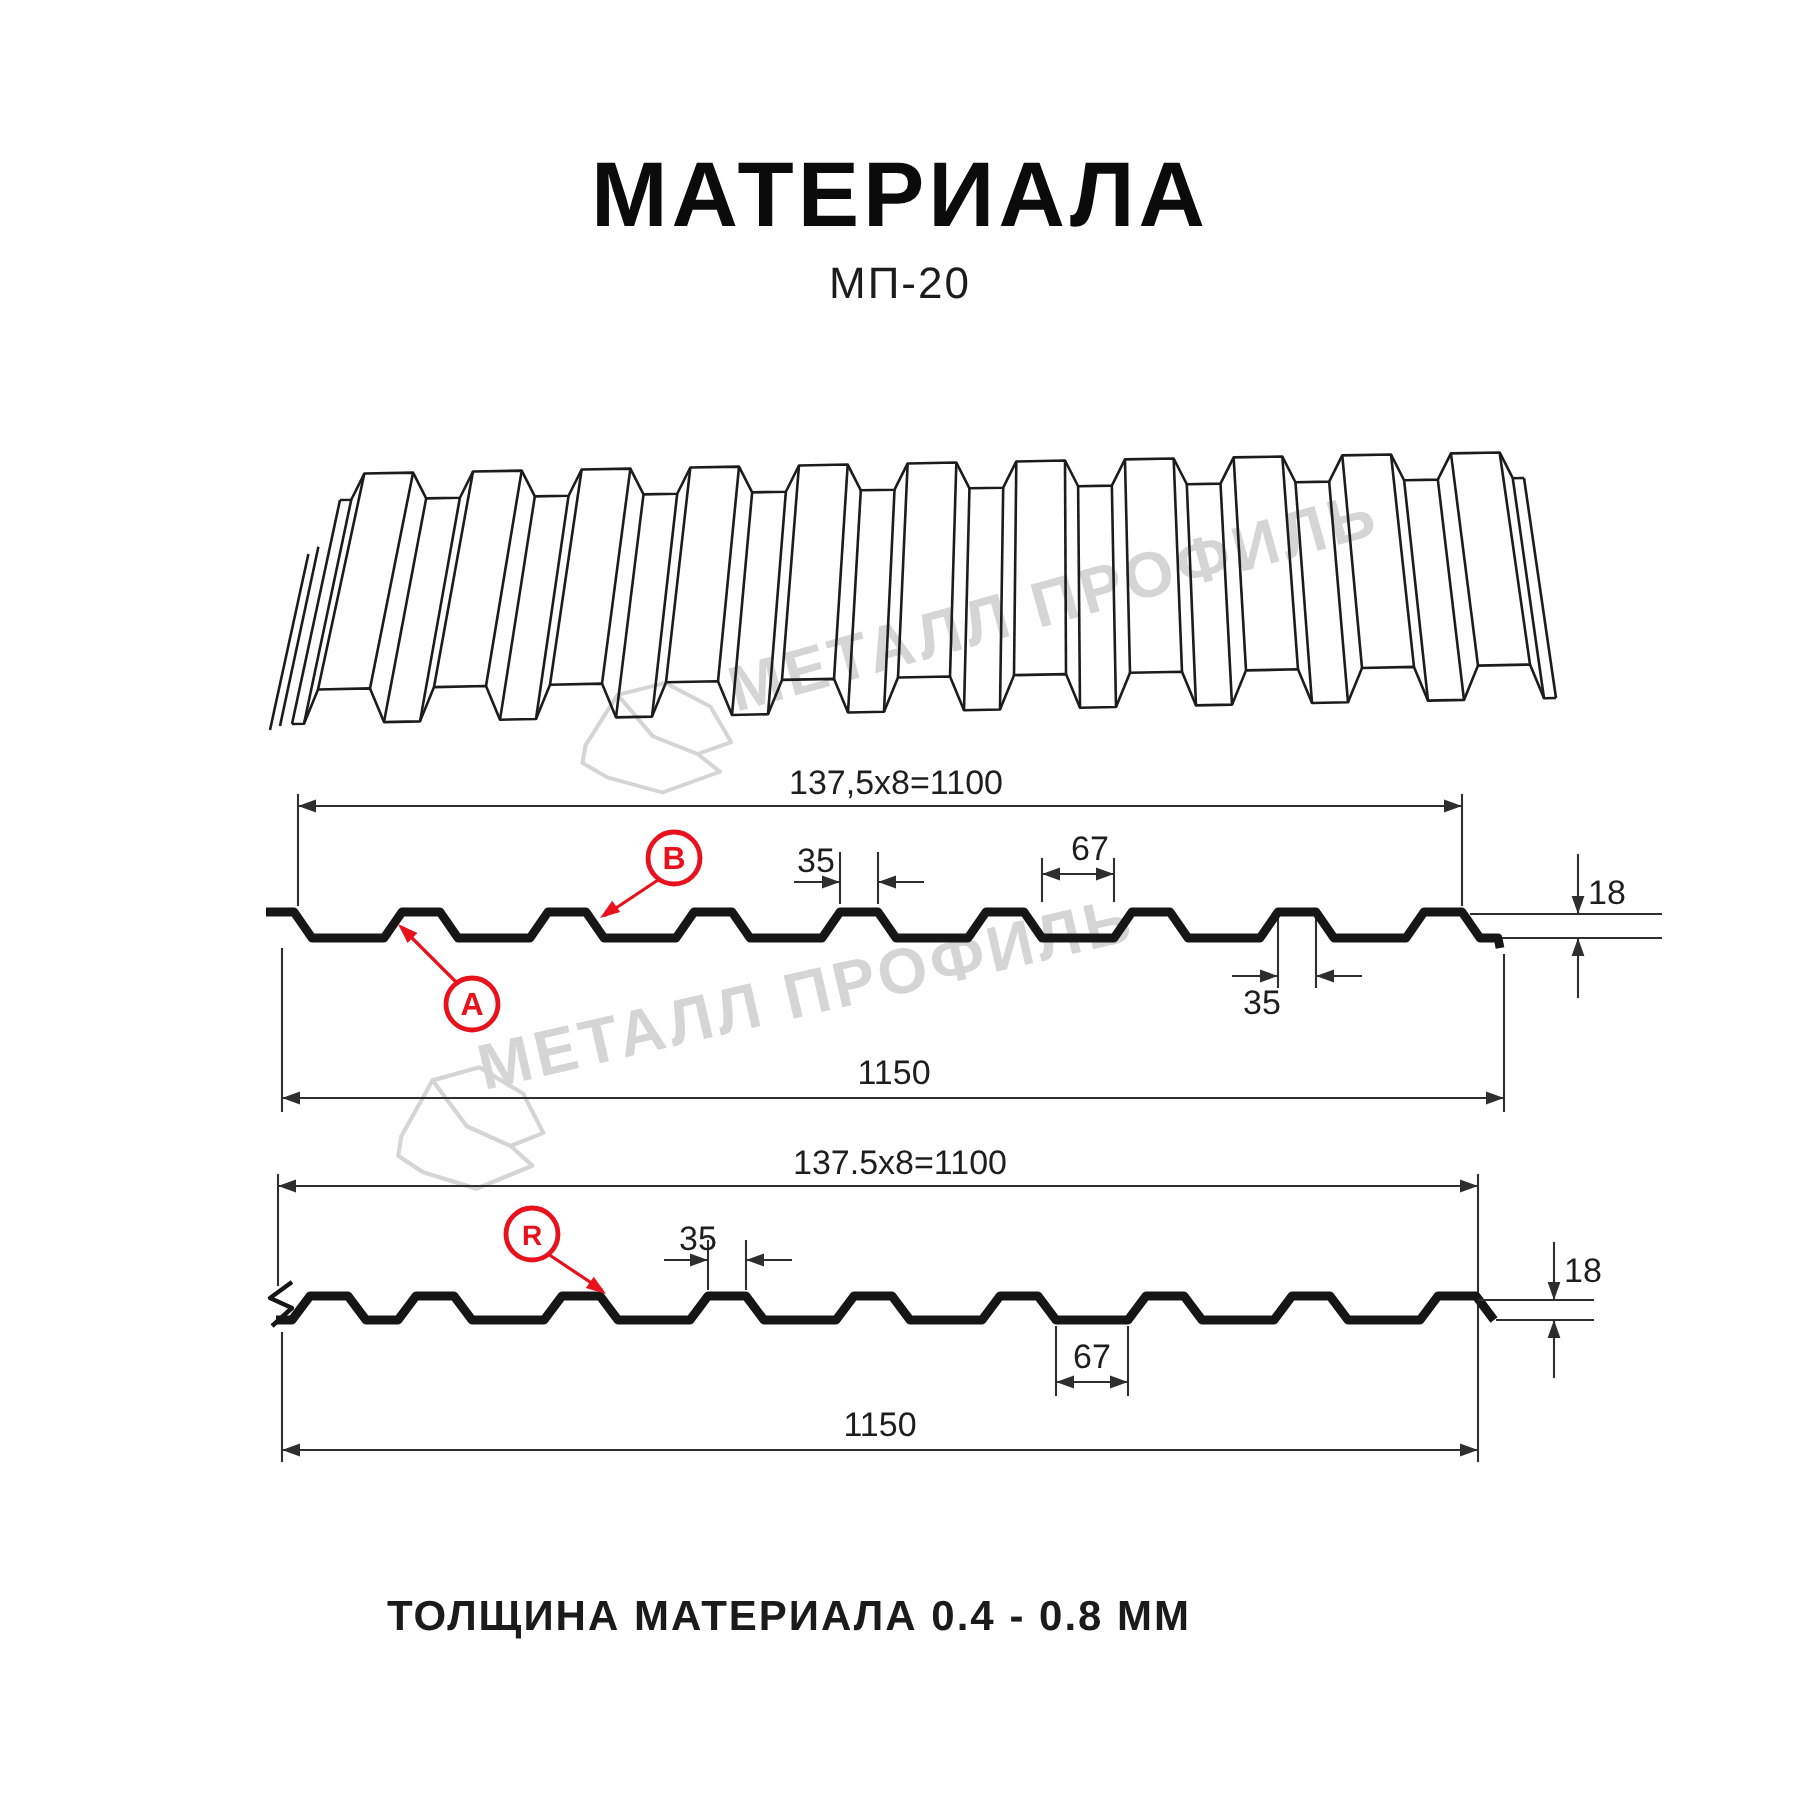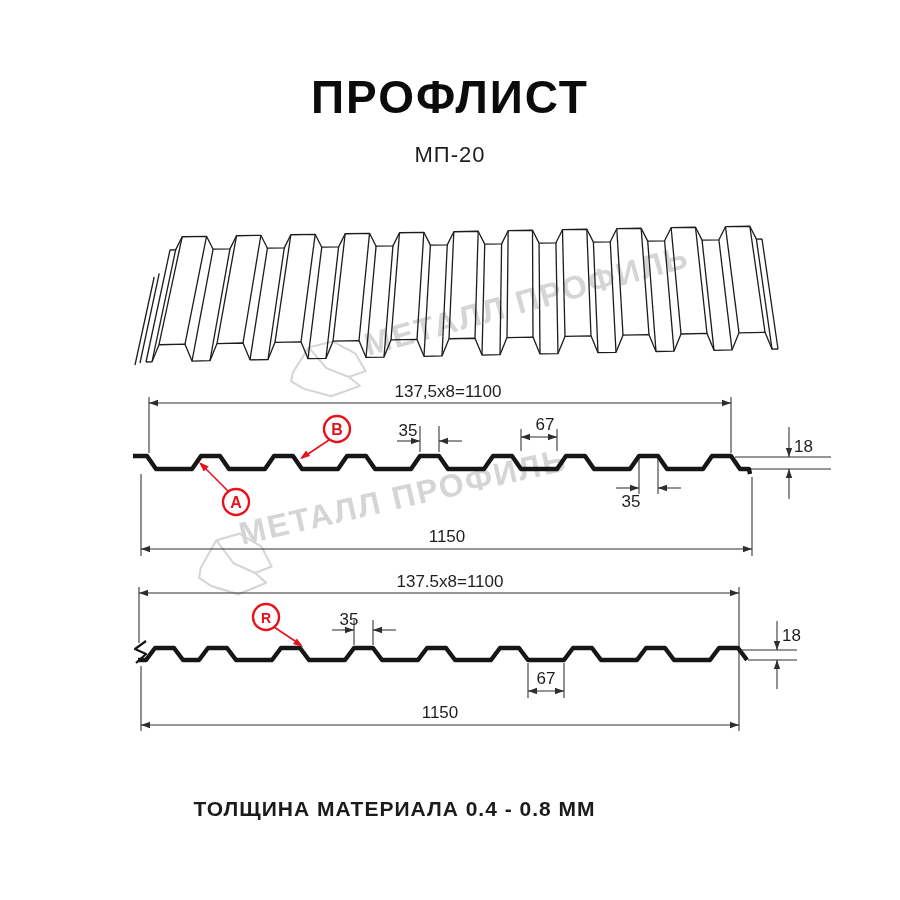--- a/index.html
+++ b/index.html
@@ -1,42 +1,42 @@
 <!DOCTYPE html>
 <html><head>
 <meta charset="utf-8">
 <style>
   html,body{margin:0;padding:0;background:#fff;}
   .page{position:relative;width:900px;height:900px;background:#fff;overflow:hidden;
         font-family:"Liberation Sans", sans-serif;}
   .title{position:absolute;left:0;top:70px;width:900px;text-align:center;
          font-size:46px;font-weight:bold;letter-spacing:2px;color:#0b0b0b;}
   .subtitle{position:absolute;left:0;top:129px;width:900px;text-align:center;
-         font-size:22px;font-weight:500;letter-spacing:1px;color:#1c1c1c;margin-top:13px;}
+         font-size:22px;font-weight:500;letter-spacing:1px;color:#1c1c1c;}
   .footer{position:absolute;left:0;top:797px;width:789px;text-align:center;
          font-size:21px;font-weight:600;letter-spacing:1px;color:#1b1b1b;}
   svg{position:absolute;left:0;top:200px;}
   text{font-family:"Liberation Sans", sans-serif;}
   .dimtxt{font-size:17px;fill:#1e1e1e;}
   .wmtxt{font-size:32px;font-weight:bold;letter-spacing:2px;}
   .redletter{font-size:16px;font-weight:bold;}
   .dimline{stroke:#2e2e2e;stroke-width:1.05;fill:none;}
   .profline{stroke:#161616;stroke-width:4.4;fill:none;stroke-linejoin:round;}
   .redline{stroke-width:1.6;fill:none;}
   .redcirc{stroke-width:2.4;fill:#fff;}
   .ah{fill:#2e2e2e;}
   .wmlogo{fill:none;stroke-width:2.6;stroke-linejoin:round;}
   .sheetline{stroke:#1c1c1c;stroke-width:1.3;fill:none;stroke-linejoin:round;}
 </style>
 </head>
 <body>
 
 <div class="page">
 
-  <div class="title">ПРОФЛИСТ</div>
+  <div class="title">МАТЕРИАЛА</div>
   <div class="subtitle">МП-20</div>
 
   <svg width="900" height="560" viewBox="0 200 900 560">
 
     <polygon id="sheet-body" fill="#ffffff" points="146,362 152,361.876582278481 159,344.73259493670884 185,344.19778481012656 192,361.05379746835445 210,360.6835443037975 217,343.5395569620253 243,343.00474683544303 250,359.8607594936709 268,359.49050632911394 275,342.34651898734177 301,341.8117088607595 308,358.6677215189873 326,358.2974683544304 333,341.15348101265823 359,340.61867088607596 366,357.4746835443038 384,357.1044303797468 391,339.9604430379747 417,339.4256329113924 424,356.28164556962025 442,355.9113924050633 449,338.76740506329116 475,338.23259493670884 482,355.0886075949367 500,354.71835443037975 507,337.5743670886076 533,337.0395569620253 540,353.8955696202532 558,353.5253164556962 565,336.38132911392404 591,335.84651898734177 598,352.7025316455696 616,352.3322784810127 623,335.1882911392405 649,334.65348101265823 656,351.50949367088606 674,351.1392405063291 681,333.99525316455697 707,333.4604430379747 714,350.3164556962025 732,349.94620253164555 739,332.80221518987344 765,332.26740506329116 772,349.123417721519 778,349 762,239 756.379746835443,239.10443037974684 749.8227848101266,226.2262658227848 725.4683544303797,226.67879746835442 718.9113924050633,239.8006329113924 702.0506329113924,240.1139240506329 695.493670886076,227.23575949367088 671.1392405063291,227.6882911392405 664.5822784810127,240.81012658227849 647.7215189873418,241.123417721519 641.1645569620252,228.24525316455697 616.8101265822785,228.6977848101266 610.253164556962,241.81962025316454 593.3924050632911,242.13291139240508 586.8354430379748,229.25474683544303 562.4810126582279,229.70727848101265 555.9240506329114,242.82911392405063 539.0632911392405,243.14240506329114 532.506329113924,230.26424050632912 508.1518987341772,230.71677215189874 501.59493670886076,243.83860759493672 484.73417721518985,244.15189873417722 478.17721518987344,231.2737341772152 453.82278481012656,231.7262658227848 447.26582278481015,244.84810126582278 430.40506329113924,245.16139240506328 423.8481012658228,232.28322784810126 399.49367088607596,232.73575949367088 392.9367088607595,245.85759493670886 376.0759493670886,246.17088607594937 369.5189873417721,233.29272151898735 345.16455696202536,233.74525316455697 338.6075949367089,246.86708860759492 321.746835443038,247.18037974683546 315.1898734177215,234.3022151898734 290.8354430379747,234.75474683544303 284.27848101265823,247.876582278481 267.4177215189873,248.18987341772151 260.8607594936709,235.3117088607595 236.50632911392404,235.76424050632912 229.9493670886076,248.8860759493671 213.08860759493672,249.1993670886076 206.53164556962025,236.32120253164558 182.1772151898734,236.7737341772152 175.62025316455697,249.89556962025316 170,250"></polygon>
 
     <g>
       <g transform="translate(288,340) scale(0.80,0.74)">
         <path class="wmlogo" d="M6,44 L26,10 L56,2 L84,18 L97,42 L76,50 L90,62 L54,76 L20,66 L4,56 Z M26,10 L48,38 L76,50" stroke="#d5d5d5"></path>
       </g>

